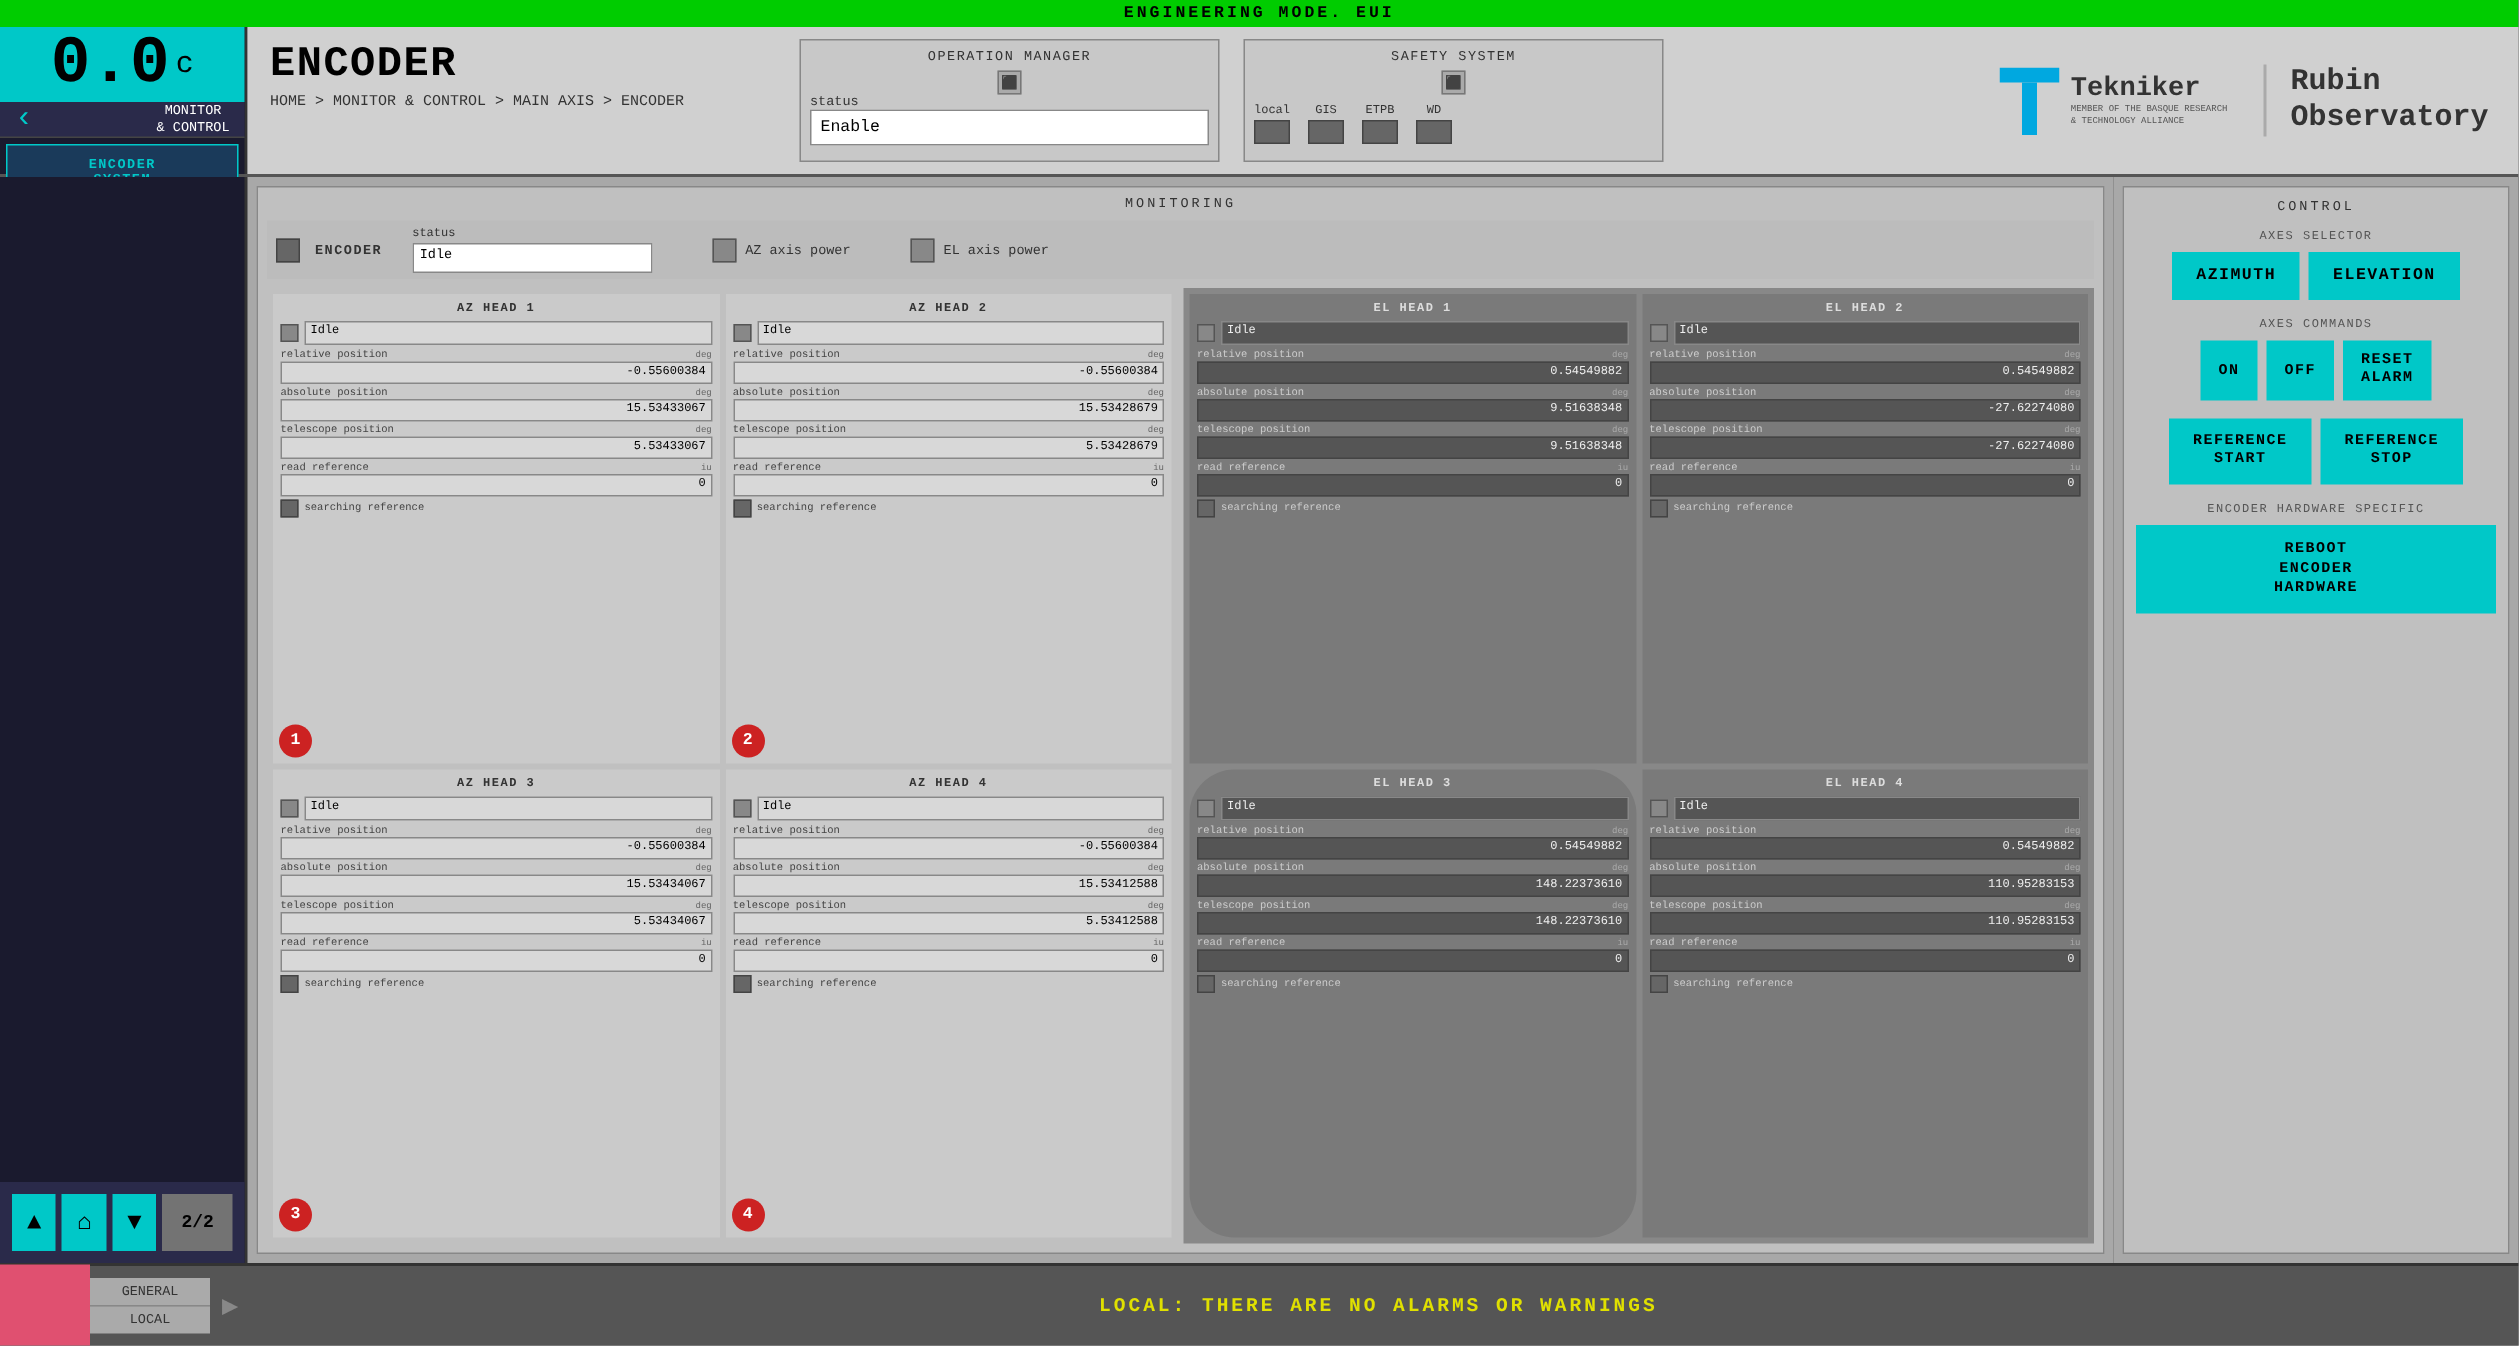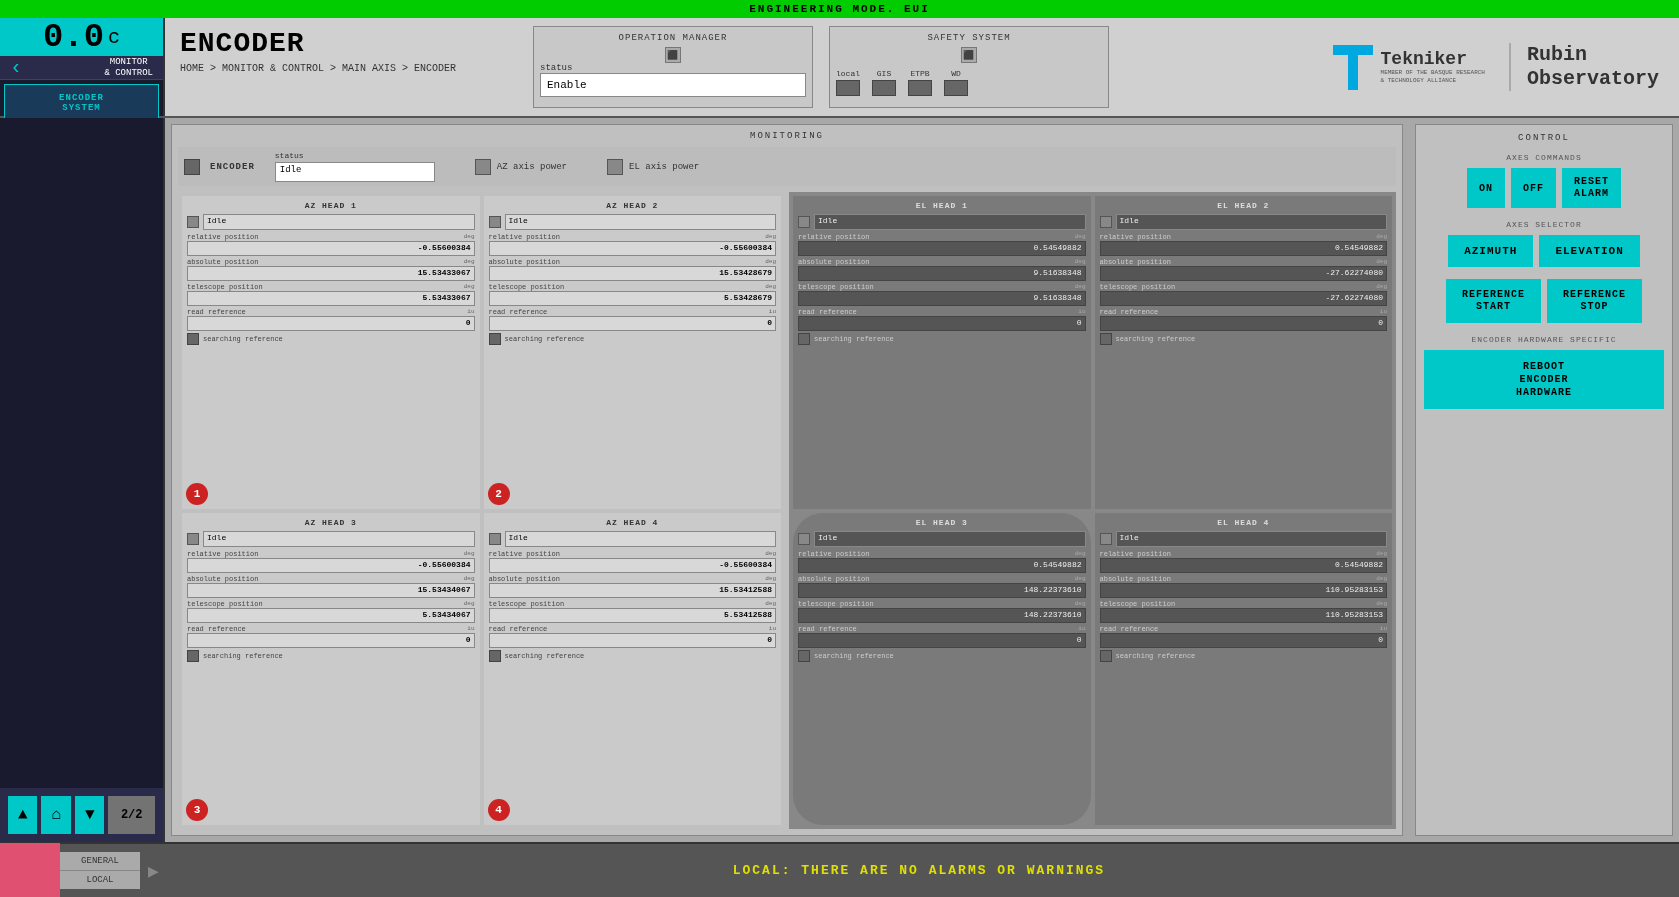--- a/index.html
+++ b/index.html
@@ -23,21 +23,21 @@
     }
 
     
     .sidebar {
       width: 165px; background: #1a1a2e; display: flex; flex-direction: column;
       border-right: 2px solid #333;
     }
     .sidebar-top {
       background: #00c8c8; height: 85px; display: flex; align-items: center; justify-content: center;
     }
-    .sidebar-value { color: #000; font-size: 34px; font-weight: bold; }
+    .sidebar-value { color: #000; font-size: 44px; font-weight: bold; }
     .sidebar-unit { color: #000; font-size: 20px; margin-left: 4px; }
     .sidebar-nav {
       background: #2a2a4a; height: 60px; display: flex; align-items: center; justify-content: space-between;
       padding: 0 10px; border-bottom: 1px solid #444;
     }
     .sidebar-nav-arrow { color: #00c8c8; font-size: 20px; cursor: pointer; }
     .sidebar-nav-label { color: #fff; font-size: 9px; text-align: center; line-height: 1.2; }
     .sidebar-active {
       background: #1a3a5a; color: #00c8c8; padding: 8px; font-size: 9px; text-align: center;
       font-weight: bold; letter-spacing: 1px; border: 1px solid #00c8c8; margin: 4px;
@@ -106,21 +106,21 @@
     }
 
     .head-title { font-size: 8px; color: #333; text-align: center; letter-spacing: 1px; margin-bottom: 4px; font-weight: bold; }
     .head-status { display: flex; align-items: center; gap: 4px; margin-bottom: 3px; }
     .head-led { width: 12px; height: 12px; background: #888; border: 1px solid #555; flex-shrink: 0; }
     .head-status-val { background: #d8d8d8; border: 1px solid #888; height: 16px; padding: 1px 3px; font-size: 8px; flex: 1; }
 
     .field-row { margin-bottom: 2px; }
     .field-label { font-size: 7px; color: #444; display: flex; justify-content: space-between; gap: 48px; }
     .field-unit { font-size: 6px; color: #666; }
-    .field-value { background: #d8d8d8; border: 1px solid #888; height: 15px; padding: 1px 3px; font-size: 8px; text-align: right; width: 100%; font-weight: bold; }
+    .field-value { background: #d8d8d8; border: 1px solid #888; height: 15px; padding: 1px 3px; font-size: 8px; text-align: right; width: 100%; }
     .search-ref { display: flex; align-items: center; gap: 4px; }
     .search-ref-led { width: 12px; height: 12px; background: #666; border: 1px solid #444; flex-shrink: 0; }
     .search-ref-text { font-size: 7px; color: #444; }
 
     
     .badge {
       width: 22px; height: 22px; border-radius: 50%; background: #cc2222; color: #fff;
       font-size: 11px; font-weight: bold; display: flex; align-items: center; justify-content: center;
       position: absolute;
     }
@@ -625,38 +625,38 @@
           </div>
         </div>
       </div>
     </div>
 
     <div style="width:270px;background:#a8a8a8;padding:6px;">
       <div style="background:#c0c0c0;height:100%;border:1px solid #888;padding:8px;">
         <div class="control-title">CONTROL</div>
 
         <div style="margin-bottom:12px;">
+          <div class="section-label">AXES SELECTOR</div>
+          <div class="btn-row">
+            <button class="btn-cyan">AZIMUTH</button>
+            <button class="btn-cyan">ELEVATION</button>
+          </div>
+        </div>
+
+        <div style="margin-bottom:12px;">
           <div class="section-label">AXES COMMANDS</div>
           <div class="btn-row">
             <button class="btn-cyan-sm">ON</button>
             <button class="btn-cyan-sm">OFF</button>
             <button class="btn-cyan-sm" style="white-space:pre-line;line-height:1.2;">RESET
 ALARM</button>
           </div>
         </div>
 
         <div style="margin-bottom:12px;">
-          <div class="section-label">AXES SELECTOR</div>
-          <div class="btn-row">
-            <button class="btn-cyan">AZIMUTH</button>
-            <button class="btn-cyan">ELEVATION</button>
-          </div>
-        </div>
-
-        <div style="margin-bottom:12px;">
           <div class="btn-row">
             <button class="btn-cyan" style="white-space:pre-line;line-height:1.2;font-size:10px;">REFERENCE
 START</button>
             <button class="btn-cyan" style="white-space:pre-line;line-height:1.2;font-size:10px;">REFERENCE
 STOP</button>
           </div>
         </div>
 
 
         <div>

